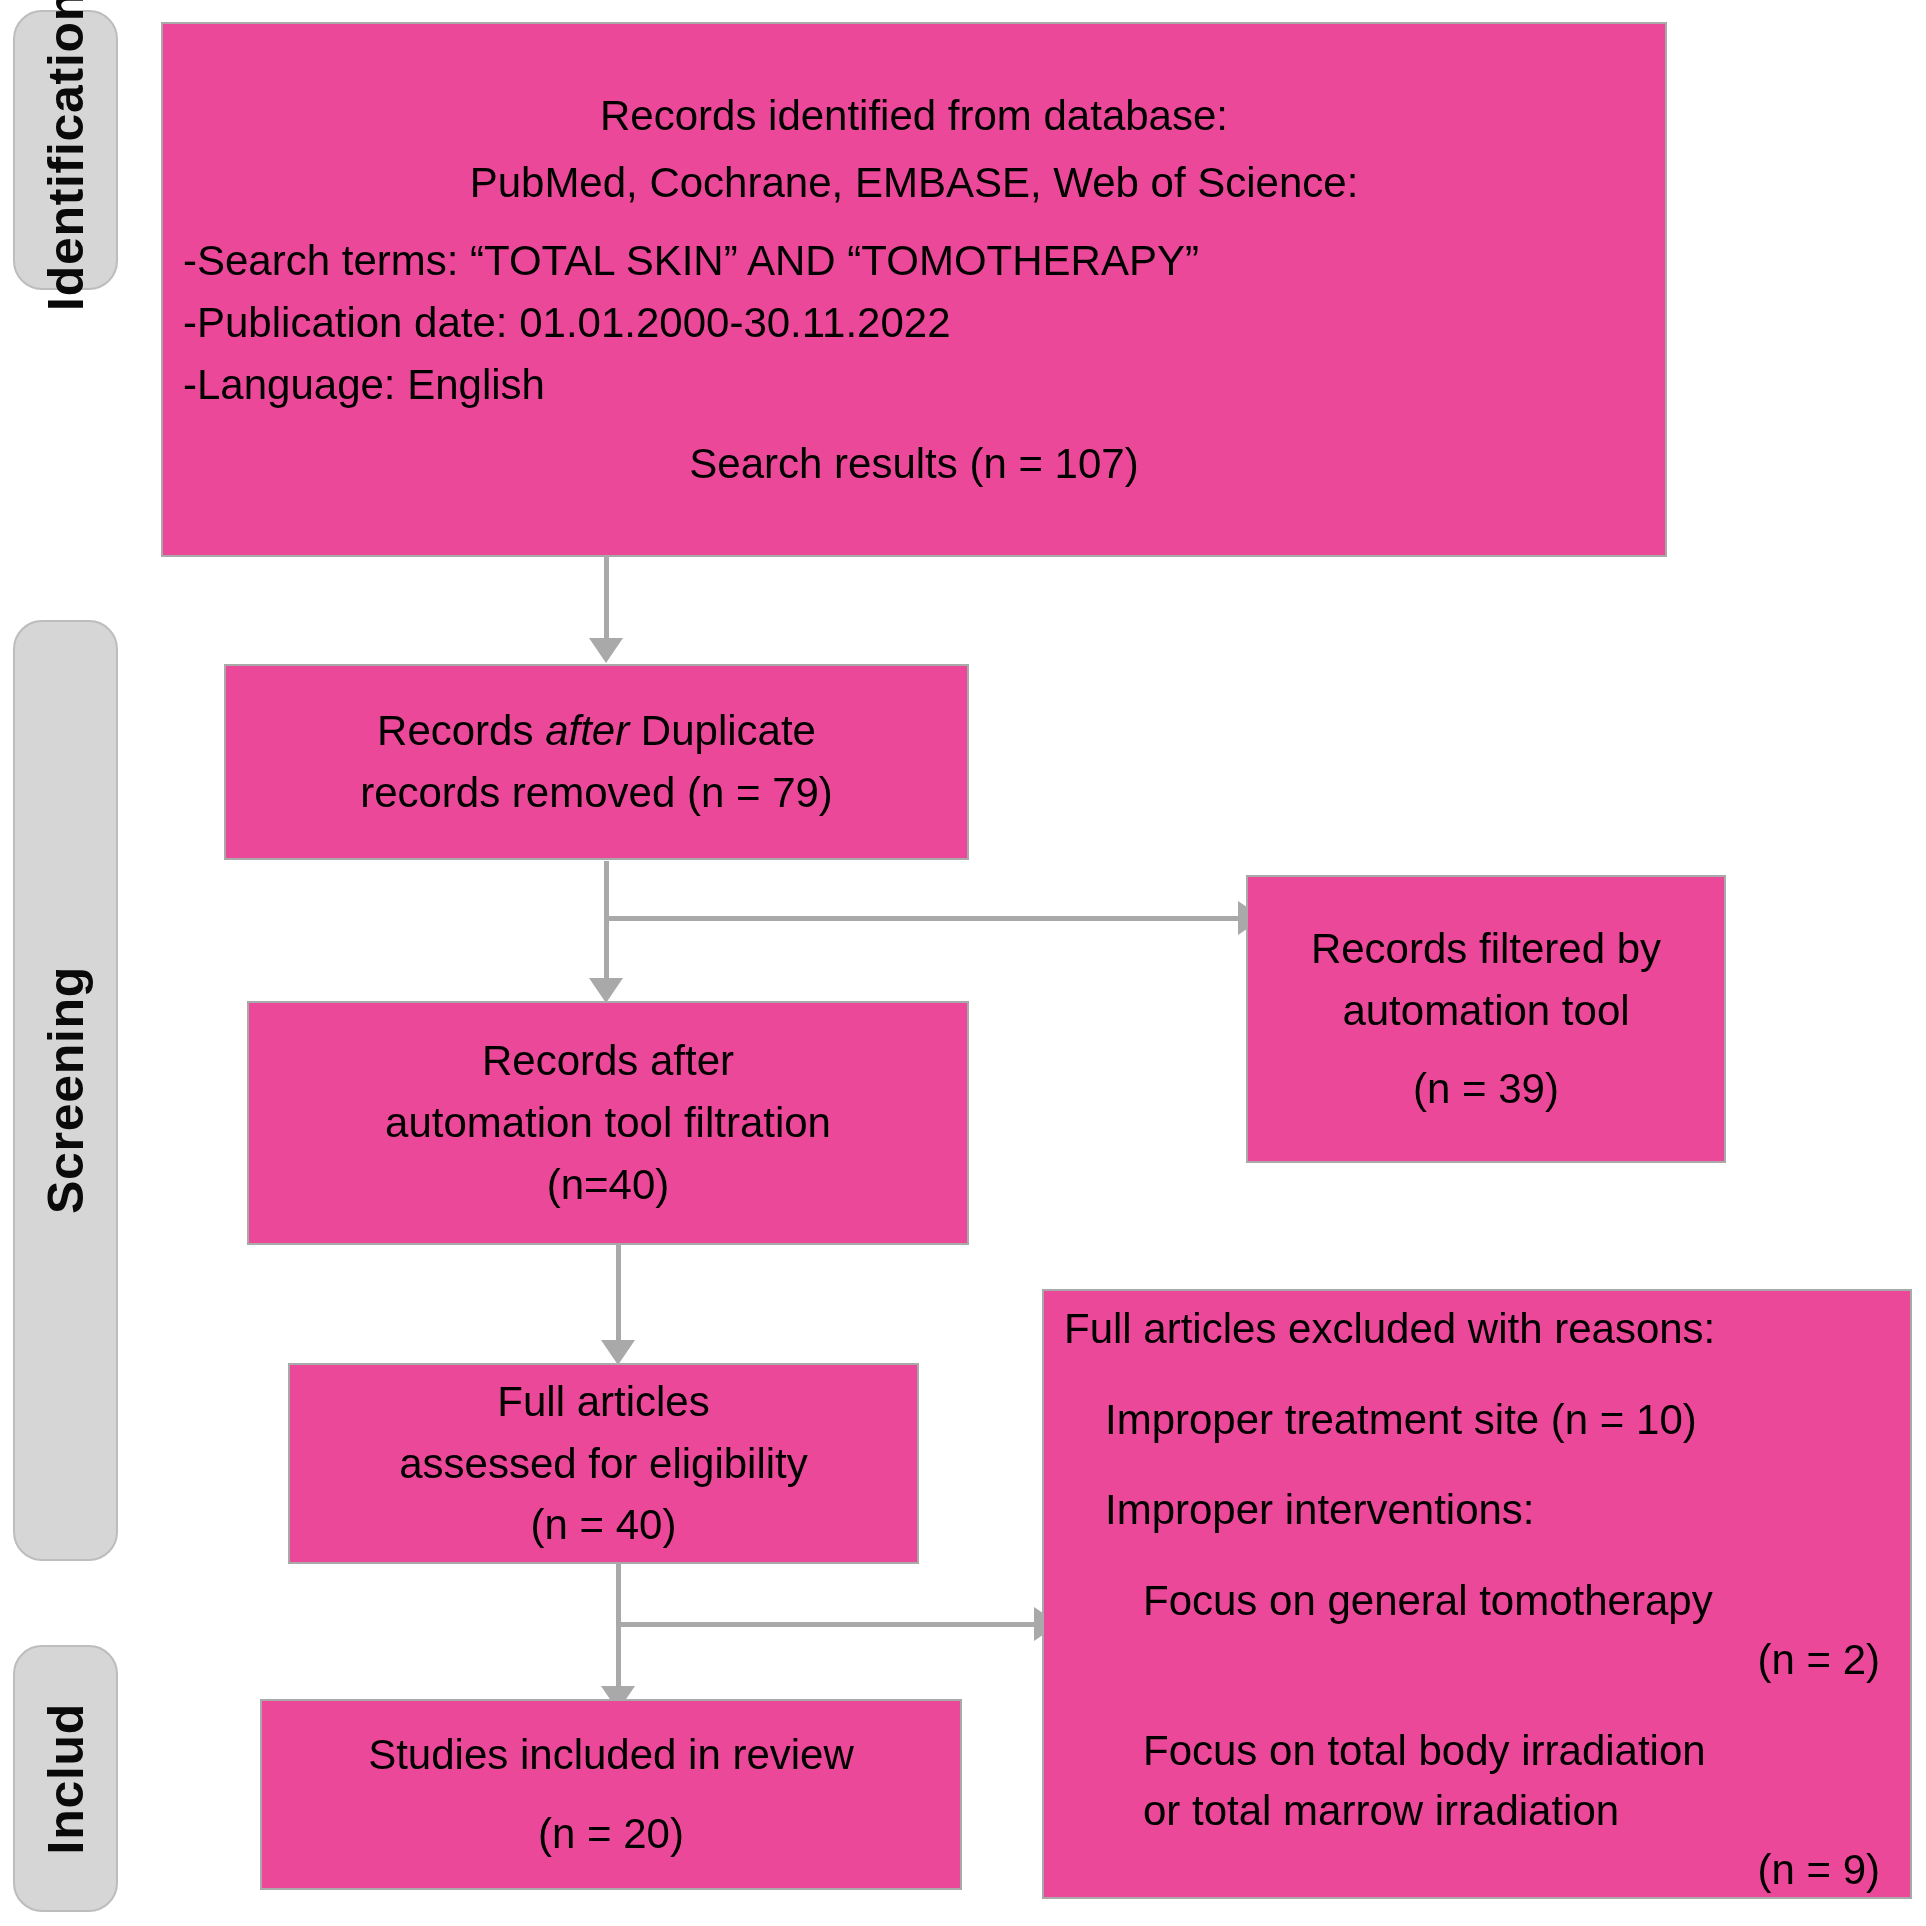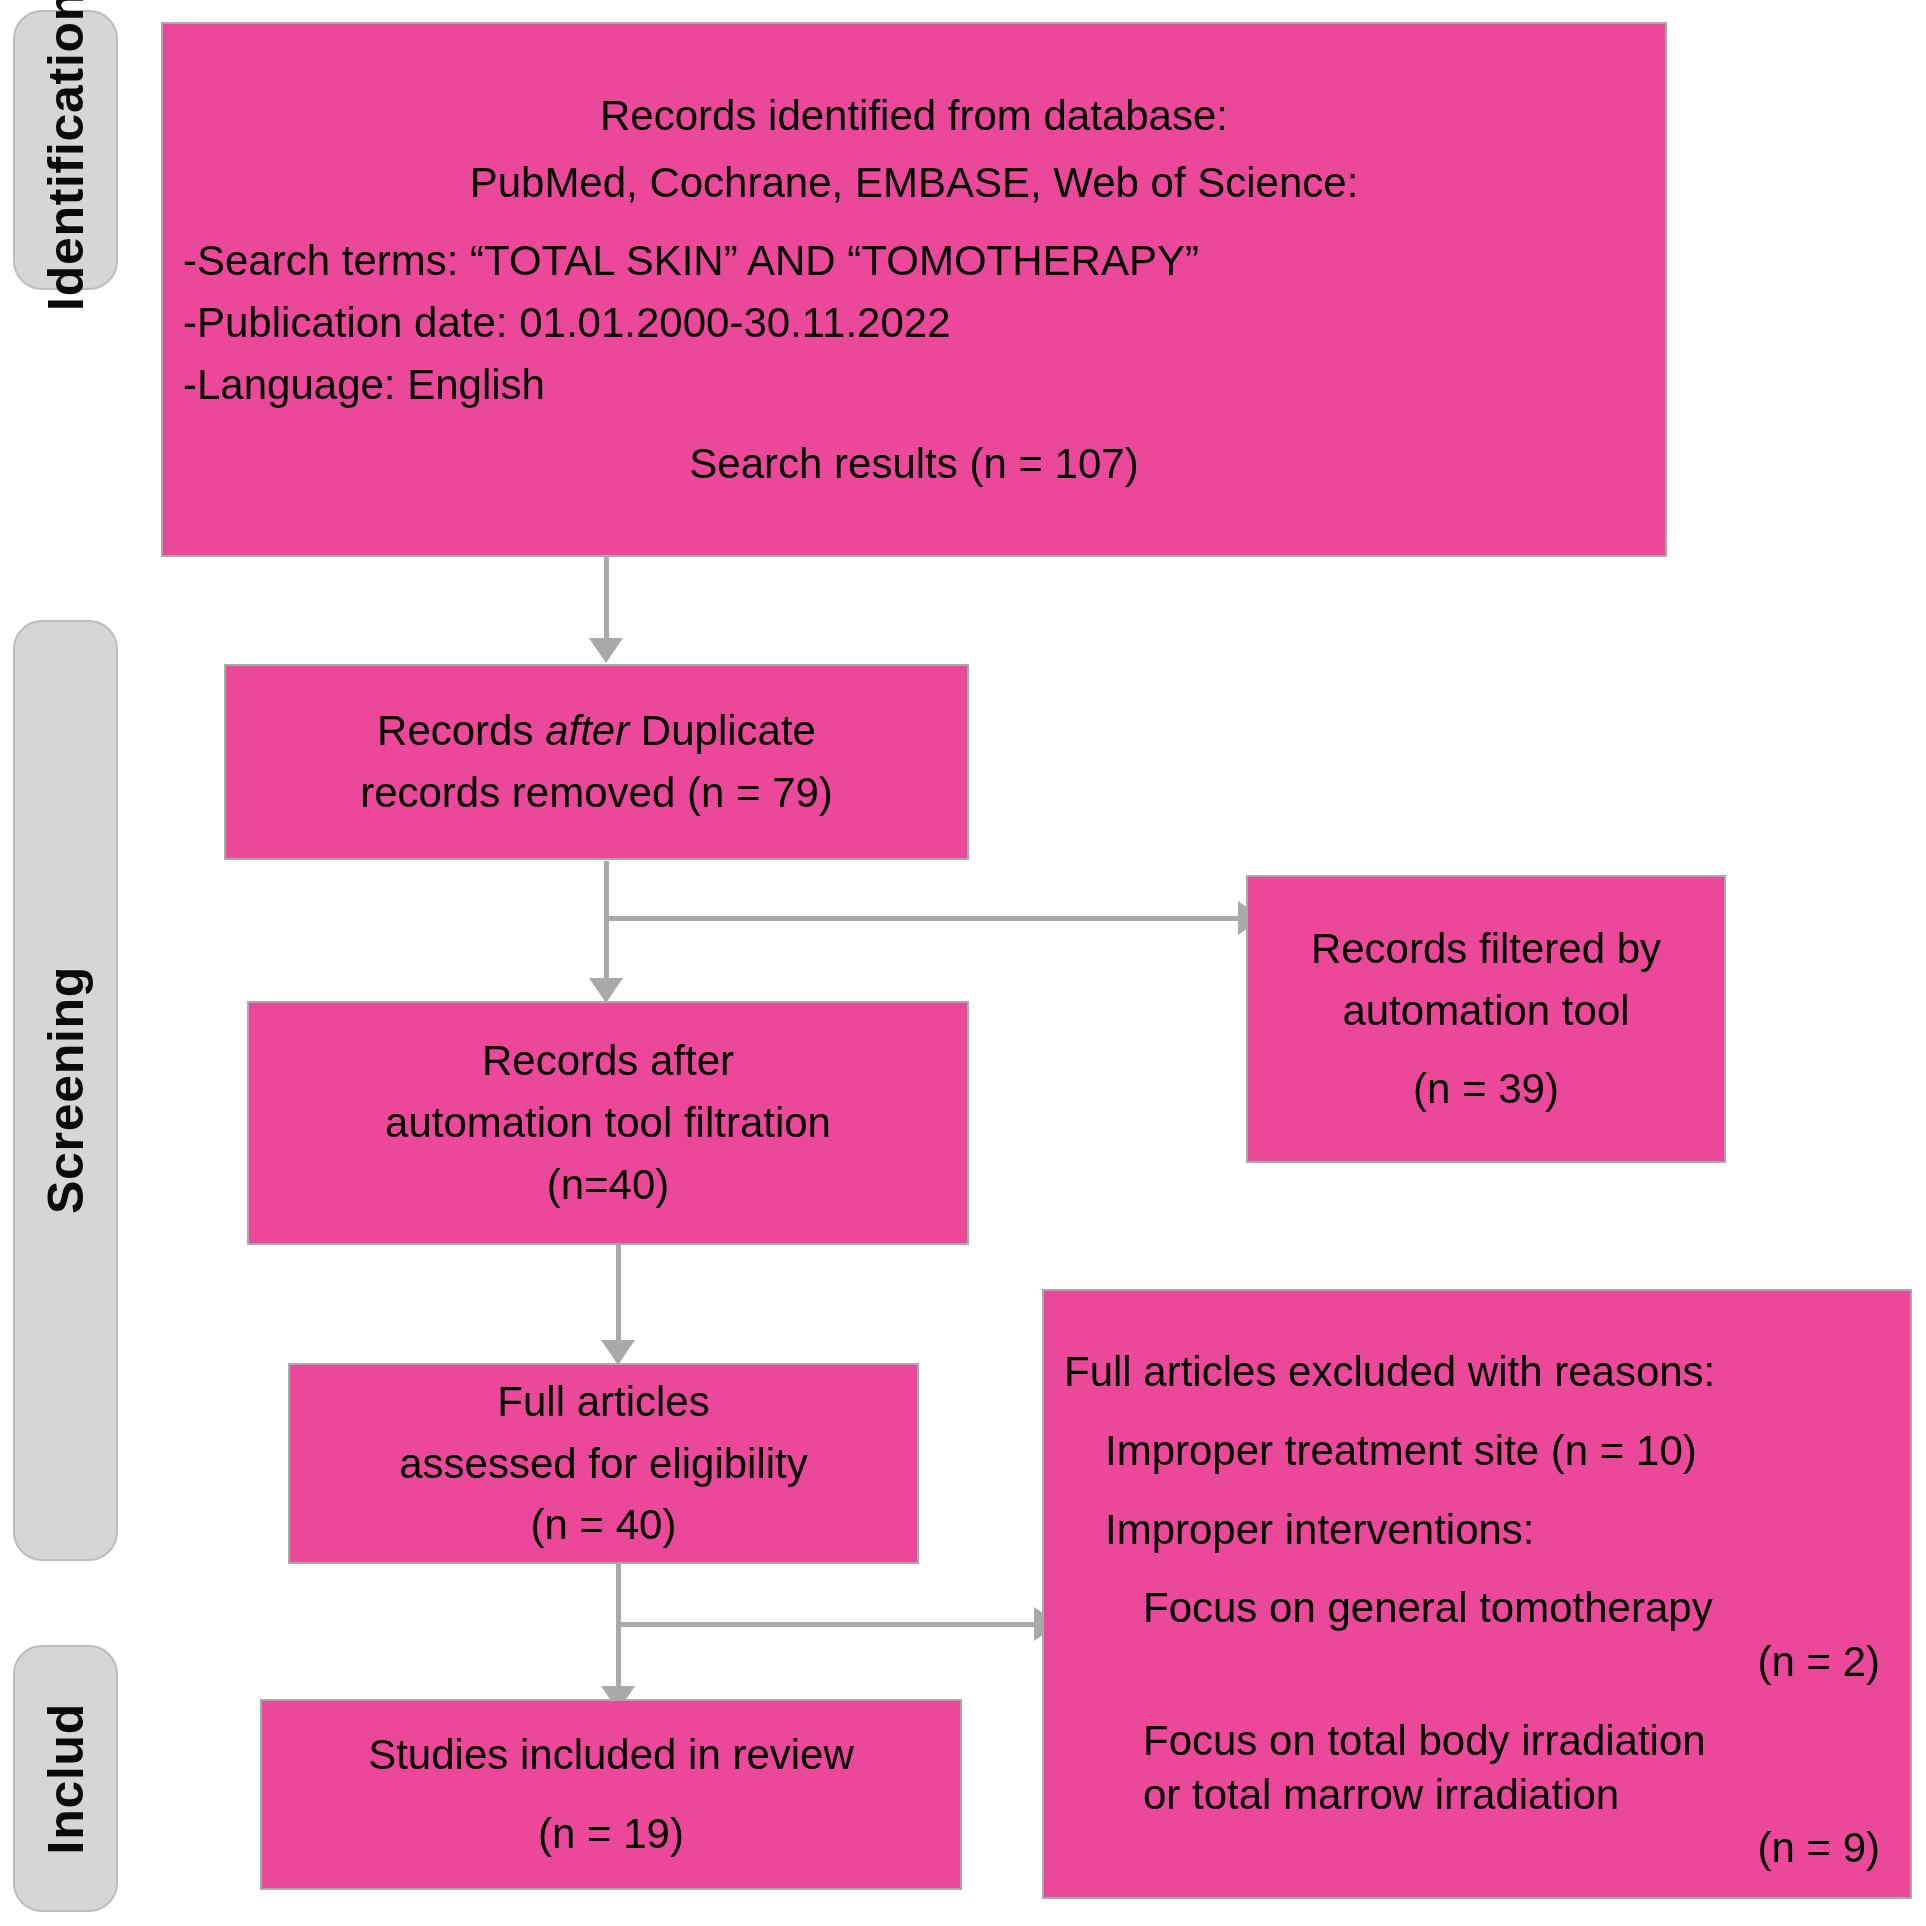--- a/index.html
+++ b/index.html
@@ -140,24 +140,24 @@
 
   <div class="vline" style="left:616px;top:1564px;height:125px;"></div>
   <div class="arrow-d" style="left:601px;top:1686px;"></div>
 
   <div class="hline" style="left:618px;top:1622px;width:418px;"></div>
   <div class="arrow-r" style="left:1034px;top:1607px;"></div>
 
   <div class="box" style="left:260px;top:1699px;width:702px;height:191px;">
     <div class="ln ctr">Studies included in review</div>
     <div class="sp"></div>
-    <div class="ln ctr">(n = 19)</div>
+    <div class="ln ctr">(n = 20)</div>
   </div>
 
-  <div class="box" style="left:1042px;top:1289px;width:870px;height:610px;justify-content:center;padding-top:32px;">
+  <div class="box" style="left:1042px;top:1289px;width:870px;height:610px;justify-content:space-between;padding-top:11px;">
     <div class="ln lft pad-l">Full articles excluded with reasons:</div>
     <div class="sp"></div>
     <div class="ln lft pad-l2">Improper treatment site (n = 10)</div>
     <div class="sp"></div>
     <div class="ln lft pad-l2">Improper interventions:</div>
     <div class="sp"></div>
     <div class="ln lft pad-l3">Focus on general tomotherapy</div>
     <div class="ln rgt pad-r">(n = 2)</div>
     <div class="sp"></div>
     <div class="ln lft pad-l3">Focus on total body irradiation</div>

